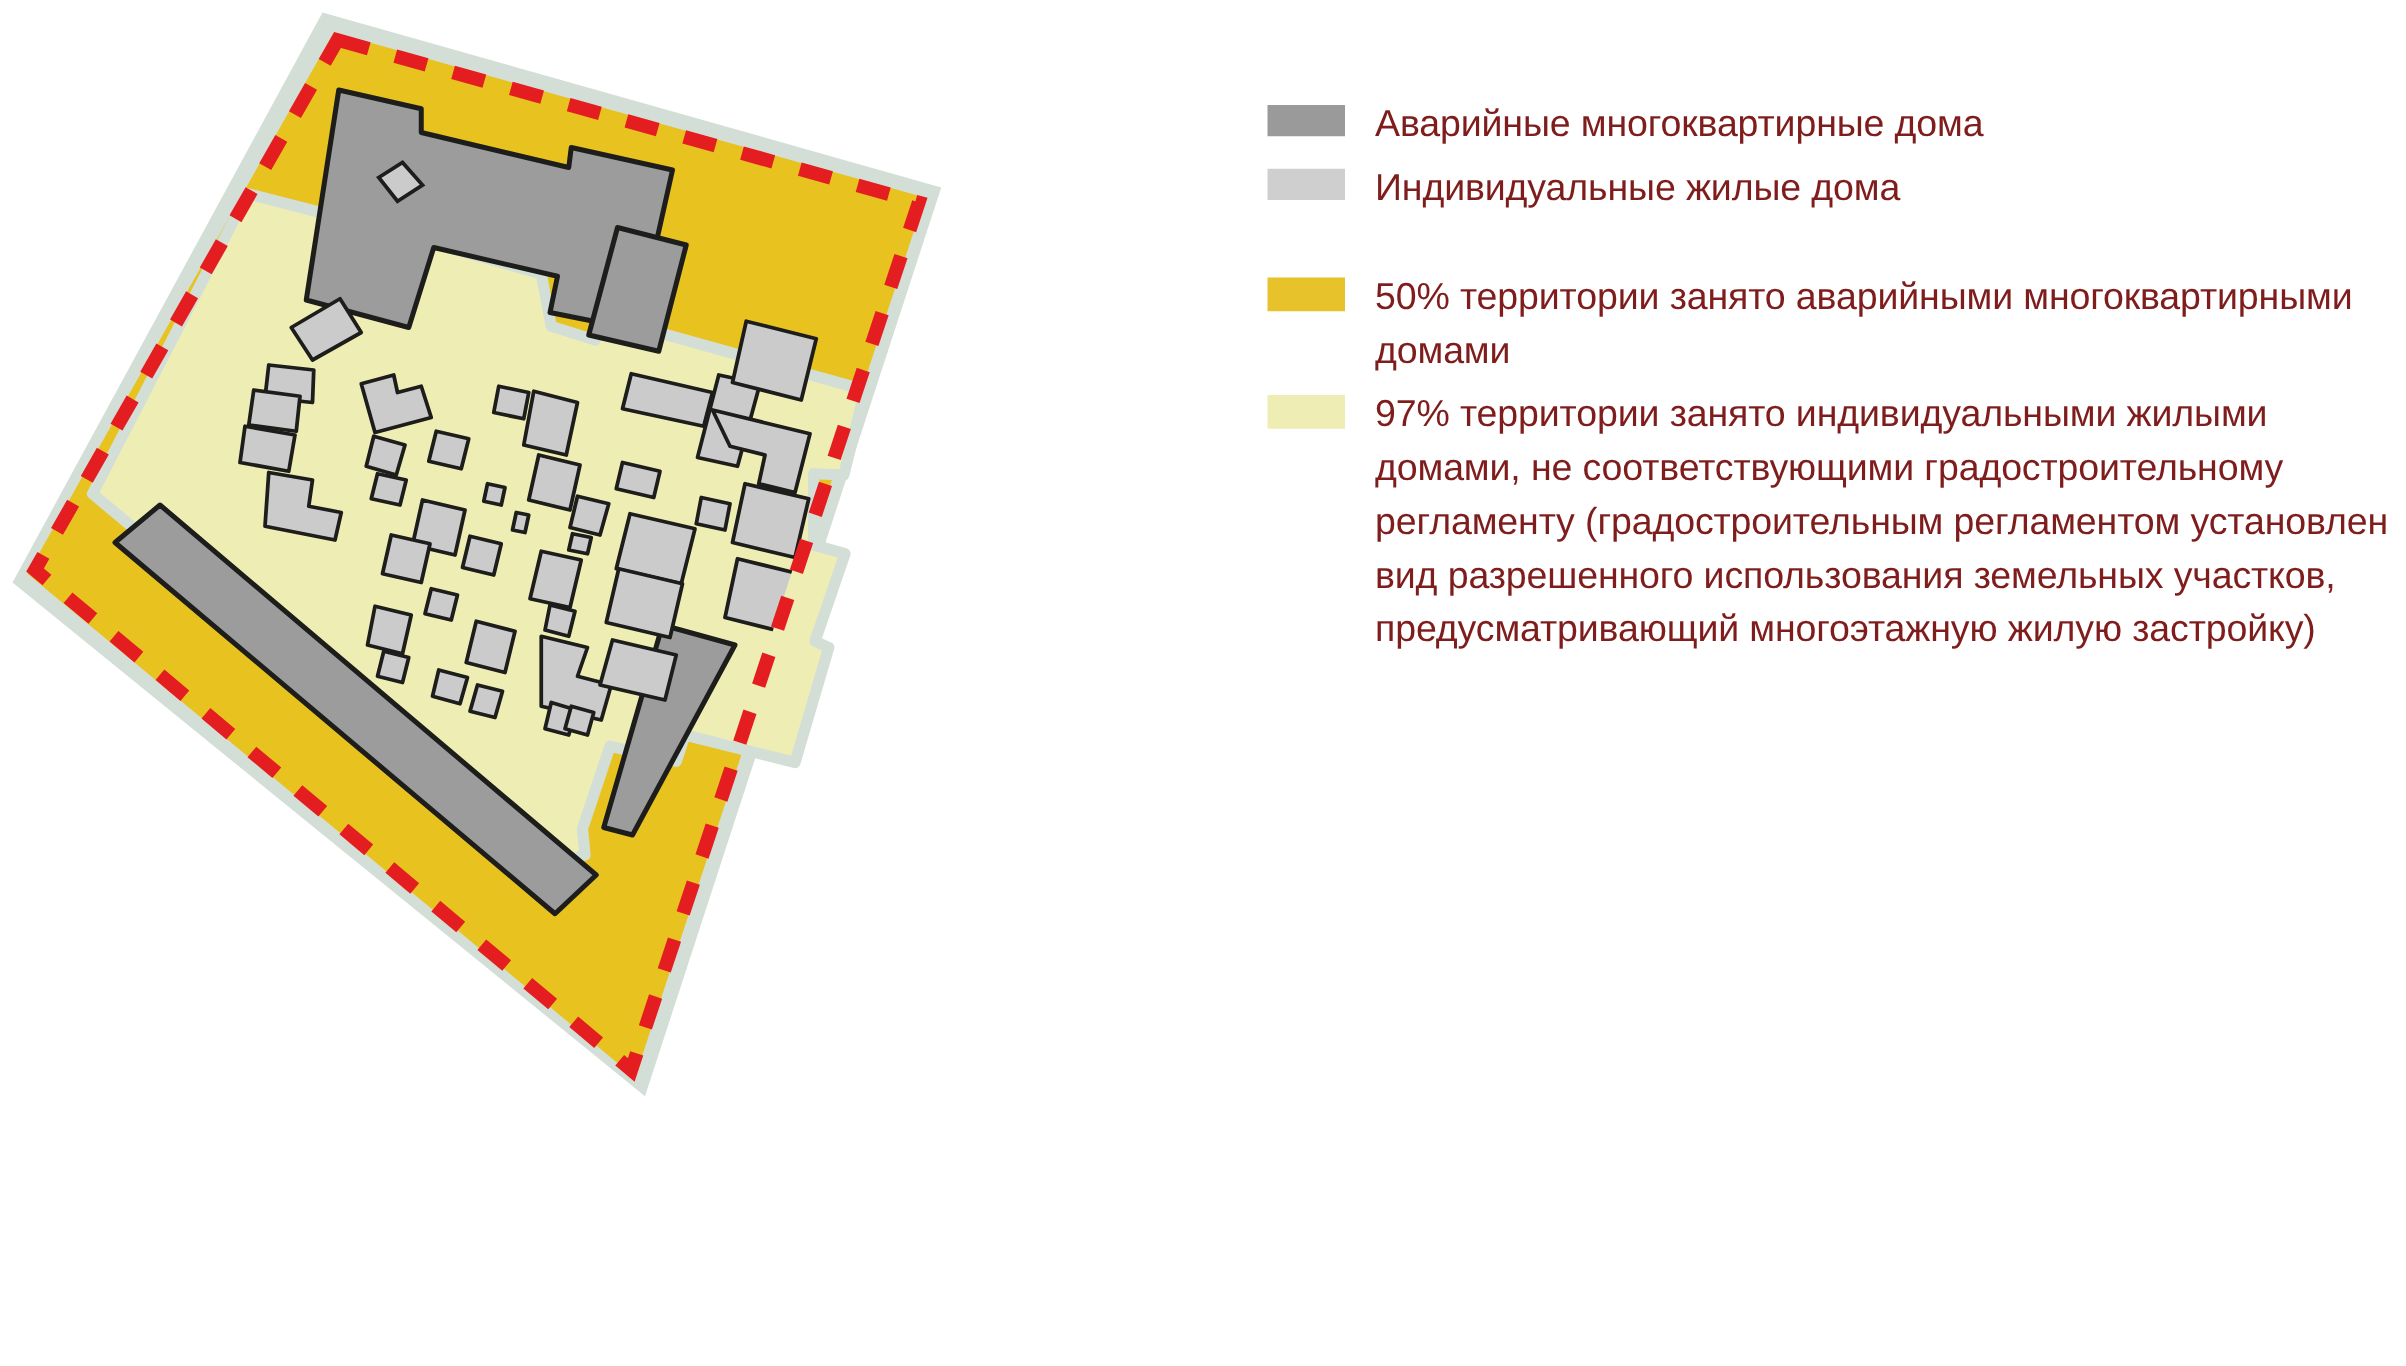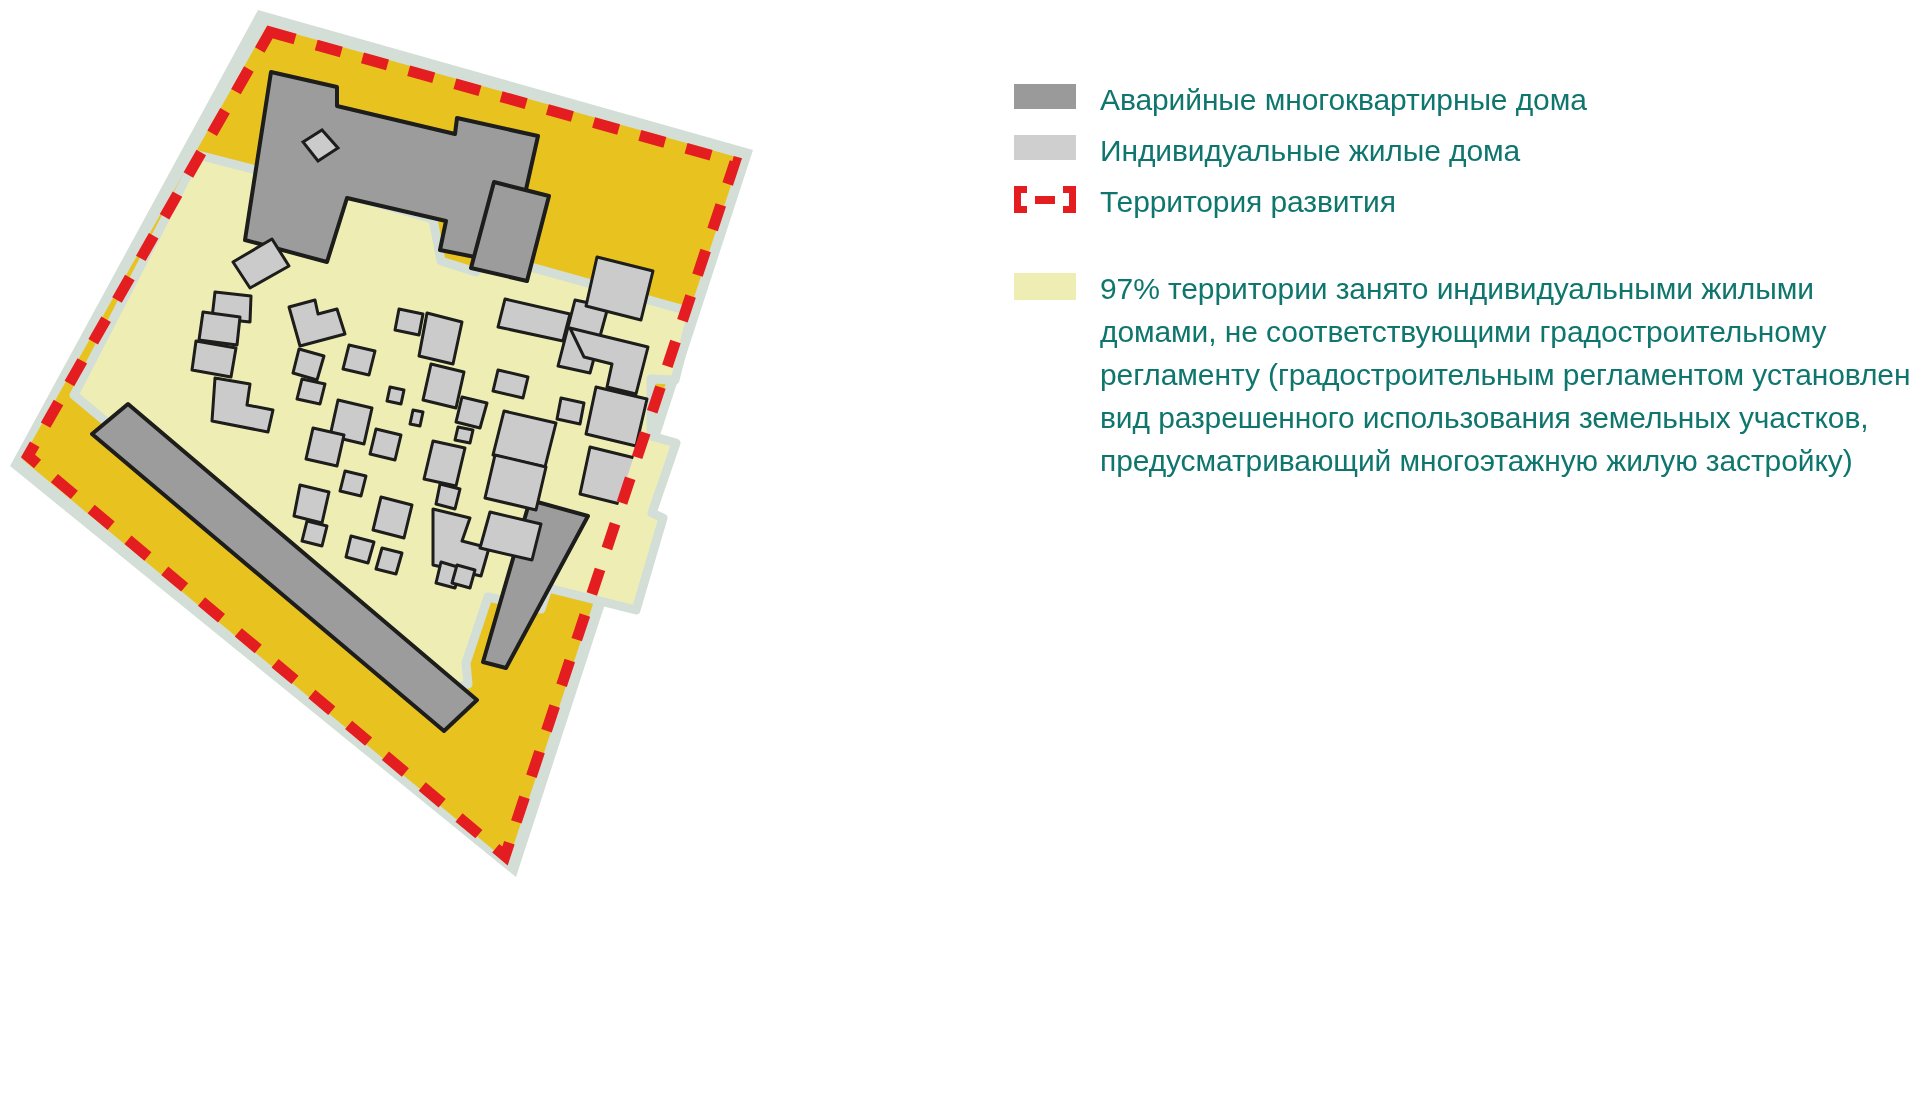--- a/index.html
+++ b/index.html
@@ -113,21 +113,21 @@
     right: 21px;
     top: 10px;
     height: 8px;
     background: var(--dash-color, #e41e20);
   }
 
   .legend-text {
     flex: 1 1 auto;
     font-size: 30px;
     line-height: 43px;
-    color: #0f766e;
+    color: #7f1d1d;
     letter-spacing: -0.1px;
     max-width: 820px;
   }
   .legend-text.para {
     max-width: 835px;
   }
 </style>
 </head>
 <body>
 
@@ -222,34 +222,30 @@
         <span class="legend-text">Аварийные многоквартирные дома</span>
       </div>
 
       <div class="legend-row">
         <span class="swatch-cell">
           <span class="swatch" style="background:#cfcfcf;"></span>
         </span>
         <span class="legend-text">Индивидуальные жилые дома</span>
       </div>
 
-      <div class="legend-row">
-        <span class="swatch-cell">
-          <span class="dash-marker" style="--dash-color:#e41e20;">
-            <span class="br left"></span>
-            <span class="mid"></span>
-            <span class="br right"></span>
-          </span>
-        </span>
-        <span class="legend-text">Территория развития</span>
-      </div>
     </div>
 
     <div class="legend-group second">
 
+      <div class="legend-row">
+        <span class="swatch-cell">
+          <span class="swatch tall" style="background:#e8c22a;"></span>
+        </span>
+        <span class="legend-text para">50% территории занято аварийными многоквартирными домами</span>
+      </div>
 
       <div class="legend-row">
         <span class="swatch-cell">
           <span class="swatch tall" style="background:#eeeeb4;"></span>
         </span>
         <span class="legend-text para">97% территории занято индивидуальными жилыми домами, не соответствующими градостроительному регламенту (градостроительным регламентом установлен вид разрешенного использования земельных участков, предусматривающий многоэтажную жилую застройку)</span>
       </div>
     </div>
 
   </div>

